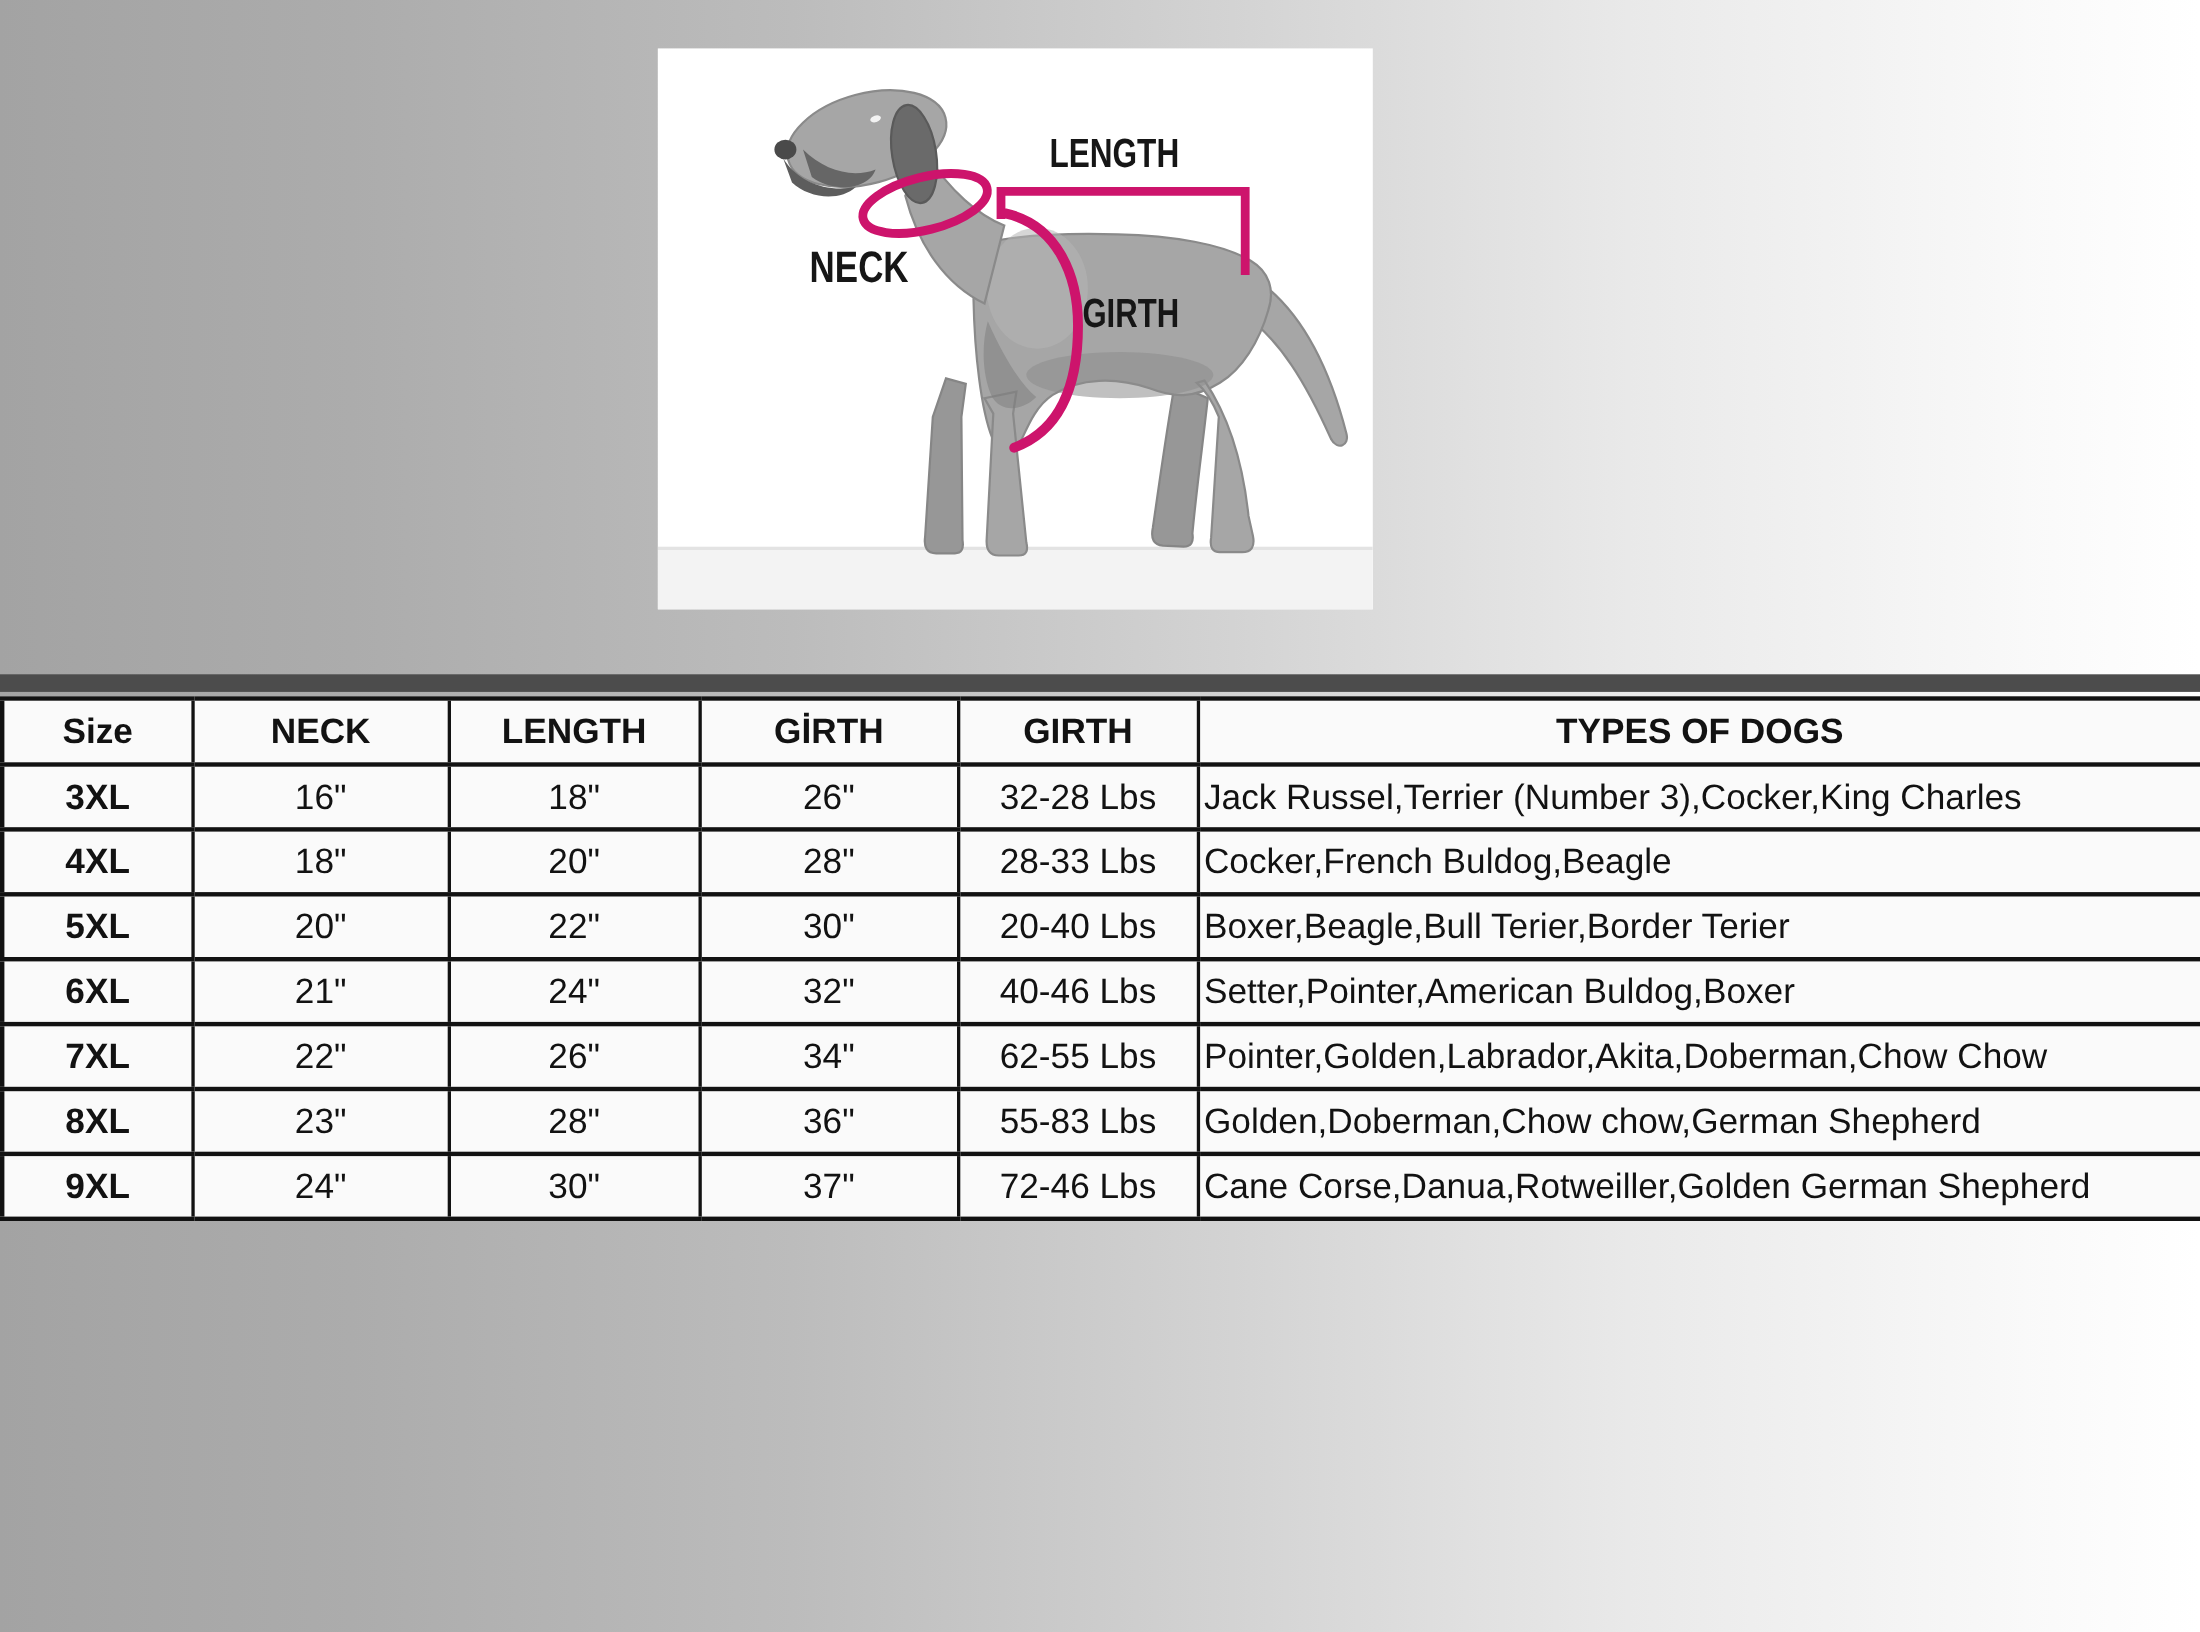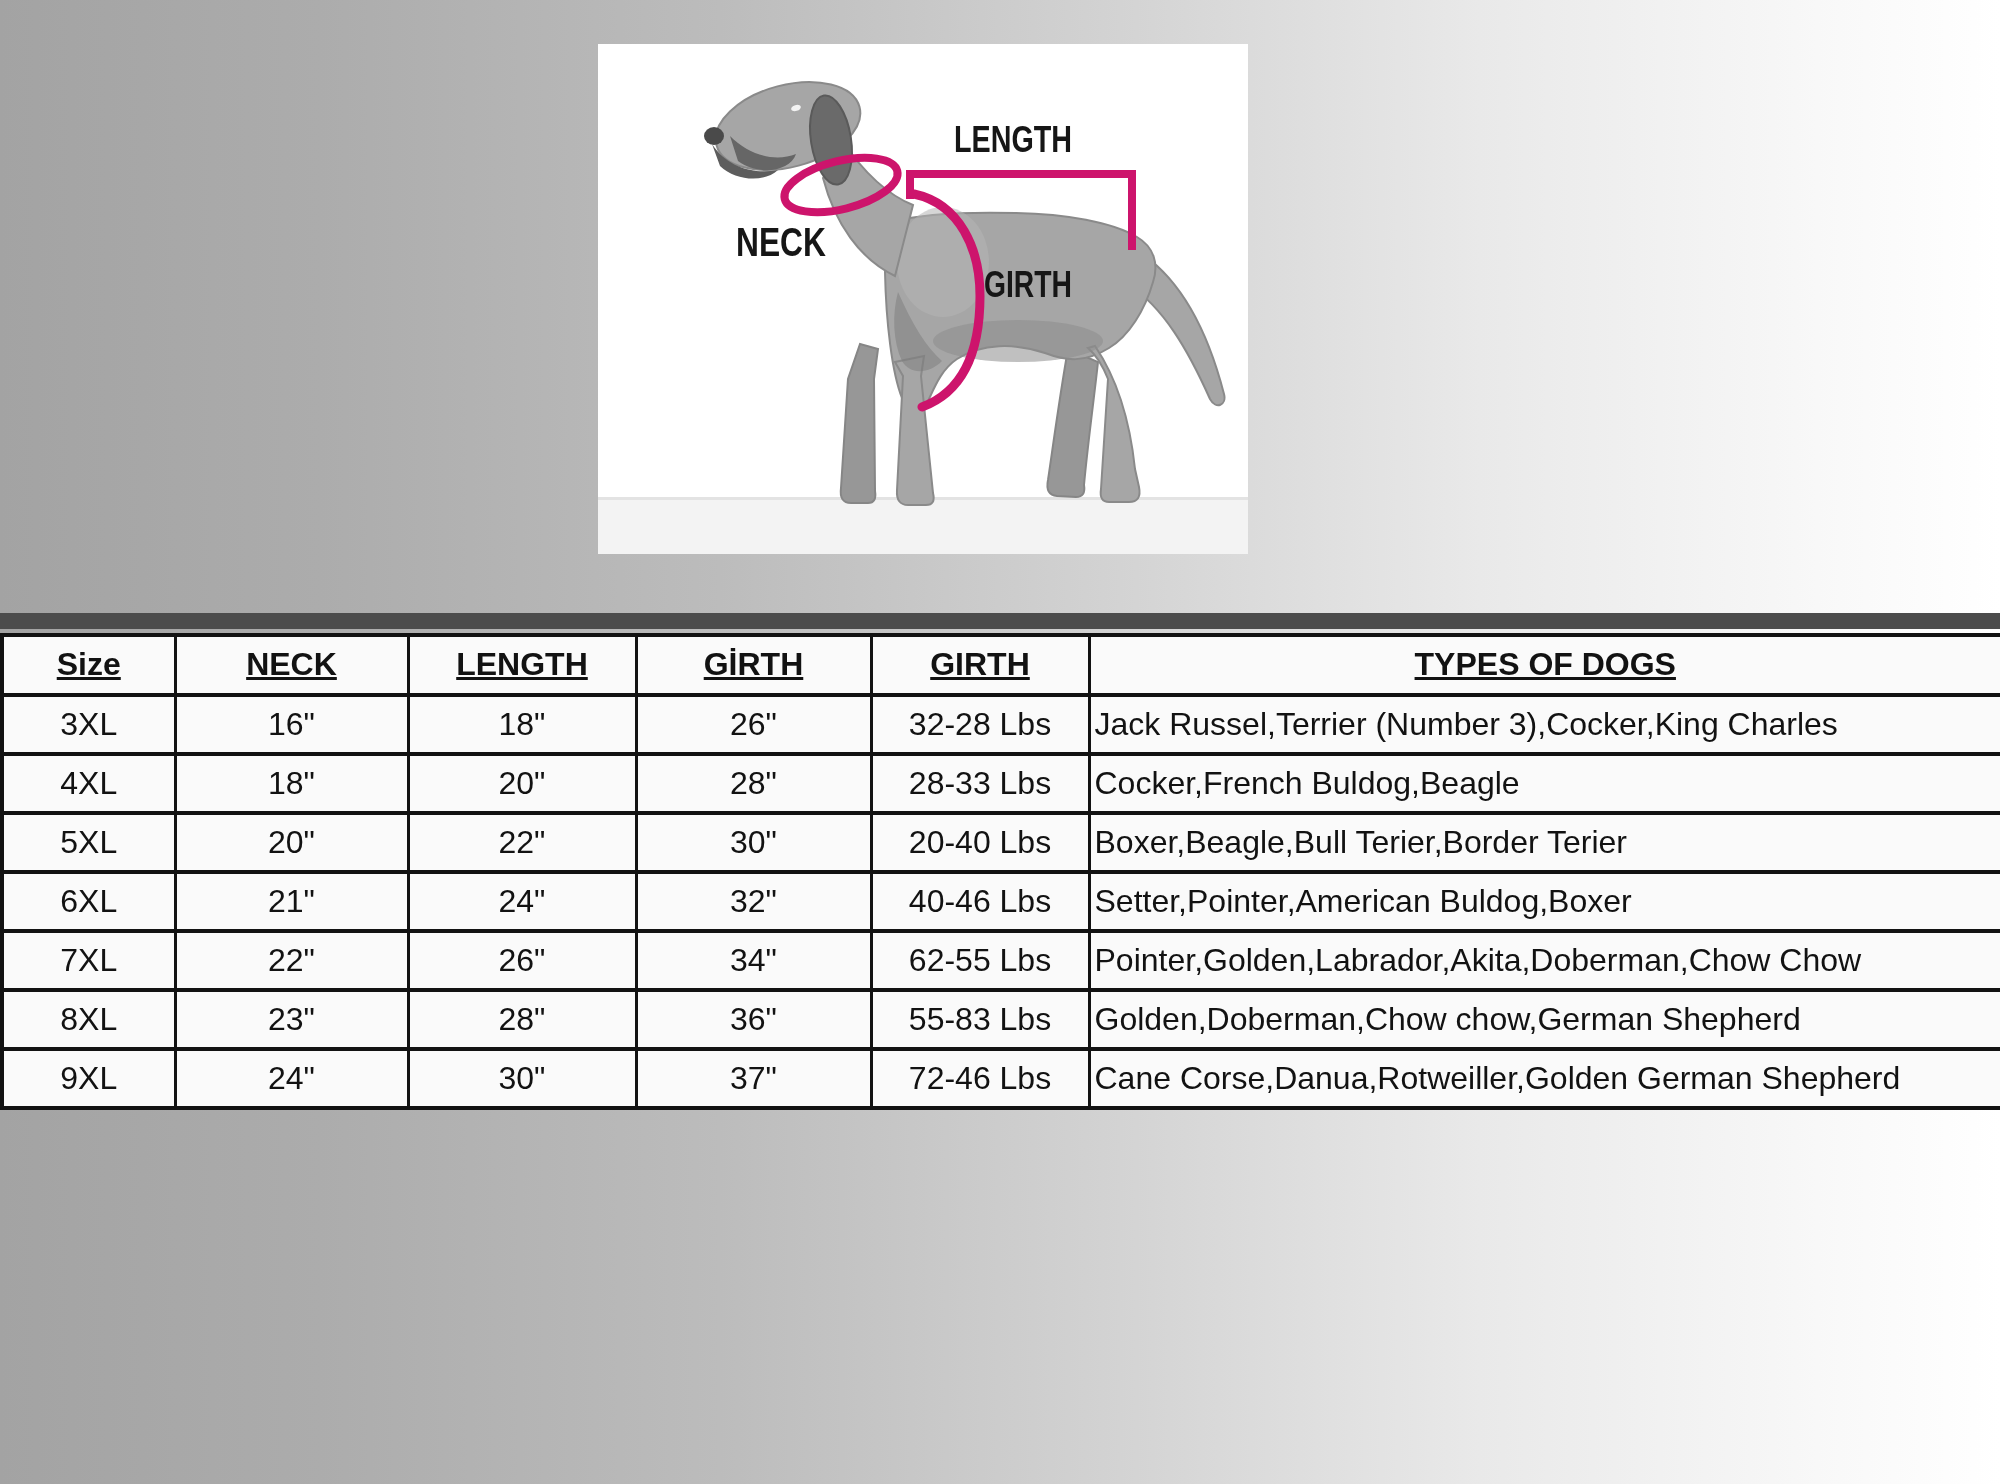--- a/index.html
+++ b/index.html
@@ -28,23 +28,23 @@
   }
   table.size-chart th,table.size-chart td{
     border:3px solid #121212;
     border-top-width:4px;border-bottom-width:4px;
     padding:0 4px;
     font-size:32px;line-height:1.05;
     text-align:center;vertical-align:middle;
     white-space:nowrap;overflow:hidden;
     background:#fafafa;
   }
-  table.size-chart th{font-weight:bold;height:56px;text-decoration:underline;}
+  table.size-chart th{font-weight:bold;height:56px;}
   table.size-chart td{font-weight:normal;height:55px;}
-  table.size-chart td.col-size{font-weight:normal;}
+  table.size-chart td.col-size{font-weight:bold;}
   table.size-chart th.col-types,table.size-chart td.col-types{
     text-align:left;padding-left:4px;
   }
   table.size-chart th.col-types{text-align:center;}
 </style>
 </head>
 <body>
 
 <div class="page">
 

